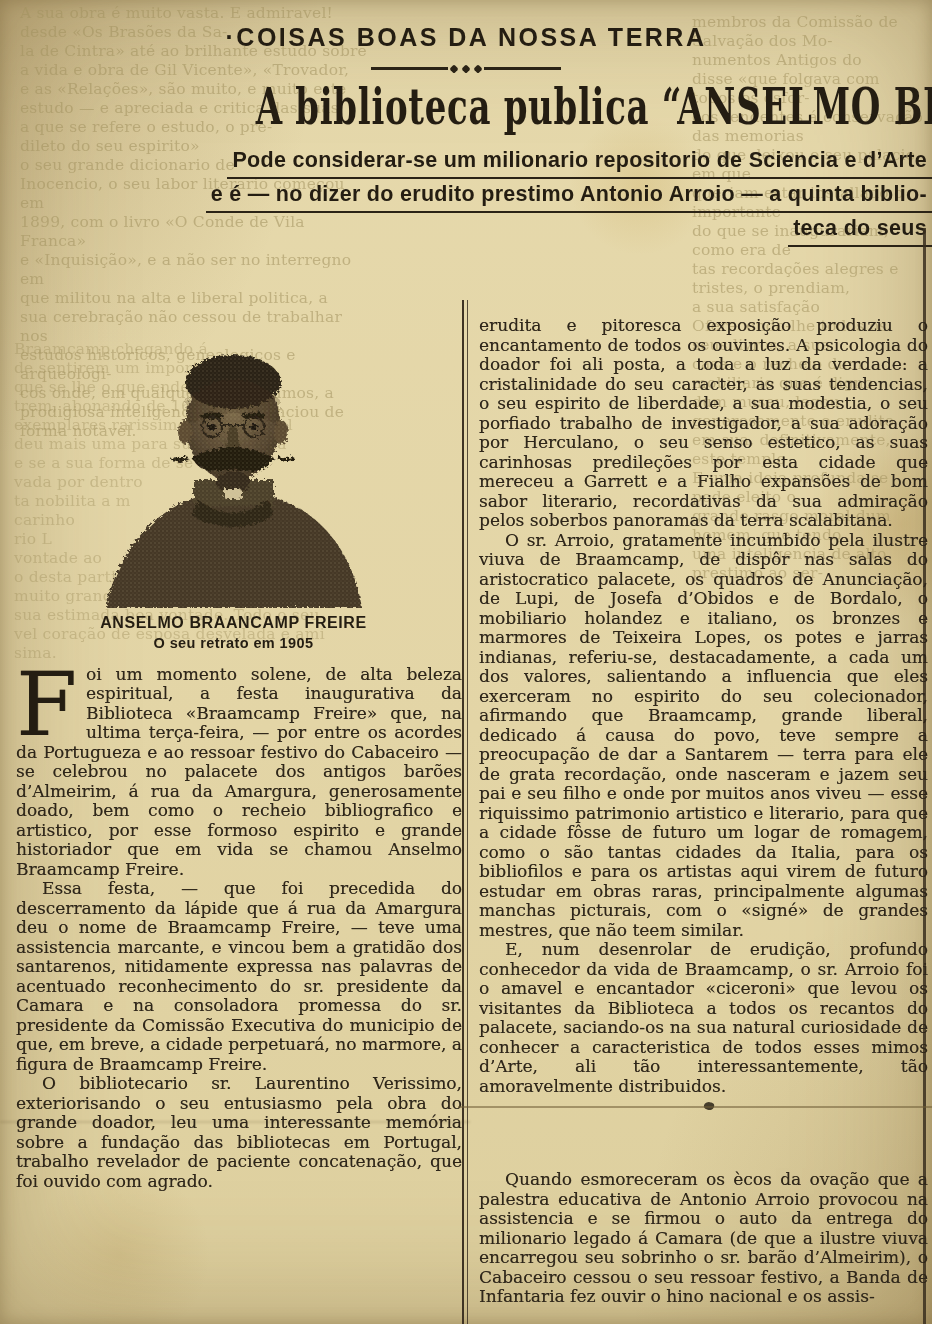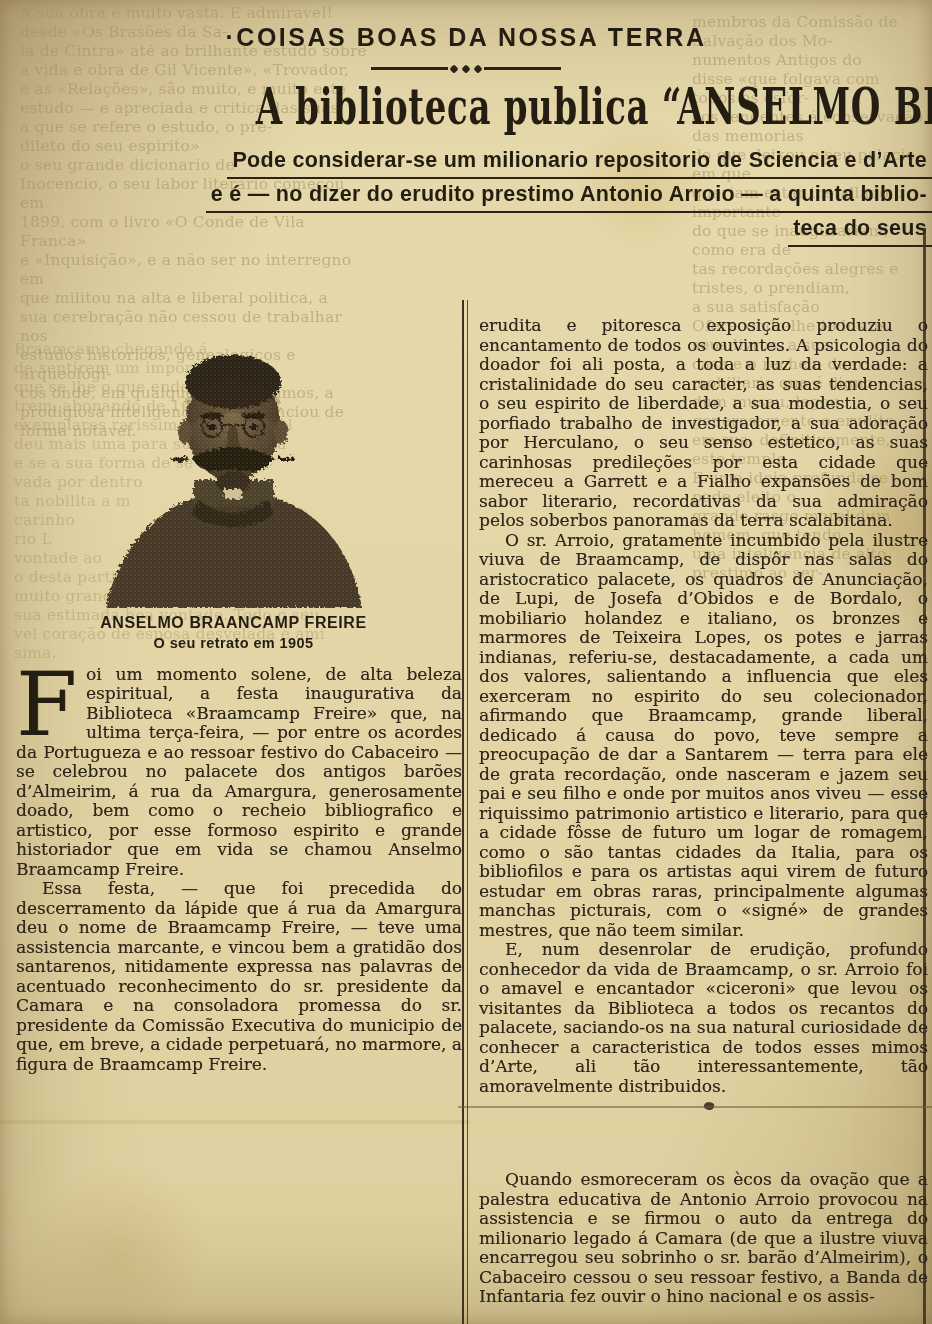--- a/index.html
+++ b/index.html
@@ -196,20 +196,21 @@
           <rect x="126" y="159" width="18" height="10" rx="3" fill="#cfc198"></rect>
           <path d="M100 170 Q135 196 170 170 L176 186 Q135 208 94 186 Z" fill="#2e2516"></path>
         </g>
         <rect width="271" height="278" fill="url(#speck)" opacity=".5"></rect>
       </svg>
       <div class="fig-caption">ANSELMO BRAANCAMP FREIRE</div>
       <div class="fig-subcaption">O seu retrato em 1905</div>
     </div>
     <p class="noindent"><span class="dropcap">F</span><span>oi um momento solene, de alta beleza espiritual, a festa inaugurativa da Biblioteca «Braamcamp Freire» que, na ultima terça-feira, — por entre os acordes da Portugueza e ao ressoar festivo do Cabaceiro — se celebrou no palacete dos antigos barões d’Almeirim, á rua da Amargura, generosamente doado, bem como o recheio bibliografico e artistico, por esse formoso espirito e grande historiador que em vida se chamou Anselmo Braamcamp Freire.</span></p>
     <p>Essa festa, — que foi precedida do descerramento da lápide que á rua da Amargura deu o nome de Braamcamp Freire, — teve uma assistencia marcante, e vincou bem a gratidão dos santarenos, nitidamente expressa nas palavras de acentuado reconhecimento do sr. presidente da Camara e na consoladora promessa do sr. presidente da Comissão Executiva do municipio de que, em breve, a cidade perpetuará, no marmore, a figura de Braamcamp Freire.</p>
+    <p>O bibliotecario sr. Laurentino Verissimo, exteriorisando o seu entusiasmo pela obra do grande doador, leu uma interessante memória sobre a fundação das bibliotecas em Portugal, trabalho revelador de paciente concatenação, que foi ouvido com agrado.</p>
   </div>
 
   <div class="col right article">
     <p class="noindent">erudita e pitoresca exposição produziu o encantamento de todos os ouvintes. A psicologia do doador foi ali posta, a toda a luz da verdade: a cristalinidade do seu caracter, as suas tendencias, o seu espirito de liberdade, a sua modestia, o seu porfiado trabalho de investigador, a sua adoração por Herculano, o seu senso estetico, as suas carinhosas predileções por esta cidade que mereceu a Garrett e a Fialho expansões de bom sabor literario, recordativas da sua admiração pelos soberbos panoramas da terra scalabitana.</p>
     <p>O sr. Arroio, gratamente incumbido pela ilustre viuva de Braamcamp, de dispôr nas salas do aristocratico palacete, os quadros de Anunciação, de Lupi, de Josefa d’Obidos e de Bordalo, o mobiliario holandez e italiano, os bronzes e marmores de Teixeira Lopes, os potes e jarras indianas, referiu-se, destacadamente, a cada um dos valores, salientando a influencia que eles exerceram no espirito do seu colecionador, afirmando que Braamcamp, grande liberal, dedicado á causa do povo, teve sempre a preocupação de dar a Santarem — terra para ele de grata recordação, onde nasceram e jazem seu pai e seu filho e onde por muitos anos viveu — esse riquissimo patrimonio artistico e literario, para que a cidade fôsse de futuro um logar de romagem, como o são tantas cidades da Italia, para os bibliofilos e para os artistas aqui virem de futuro estudar em obras raras, principalmente algumas manchas picturais, com o «signé» de grandes mestres, que não teem similar.</p>
     <p>E, num desenrolar de erudição, profundo conhecedor da vida de Braamcamp, o sr. Arroio foi o amavel e encantador «ciceroni» que levou os visitantes da Biblioteca a todos os recantos do palacete, saciando-os na sua natural curiosidade de conhecer a caracteristica de todos esses mimos d’Arte, ali tão interessantemente, tão amoravelmente distribuidos.</p>
     <div class="sep">
       <span class="mark"></span>
     </div>
     <p>Quando esmoreceram os ècos da ovação que a palestra educativa de Antonio Arroio provocou na assistencia e se firmou o auto da entrega do milionario legado á Camara (de que a ilustre viuva encarregou seu sobrinho o sr. barão d’Almeirim), o Cabaceiro cessou o seu ressoar festivo, a Banda de Infantaria fez ouvir o hino nacional e os assis-</p>

